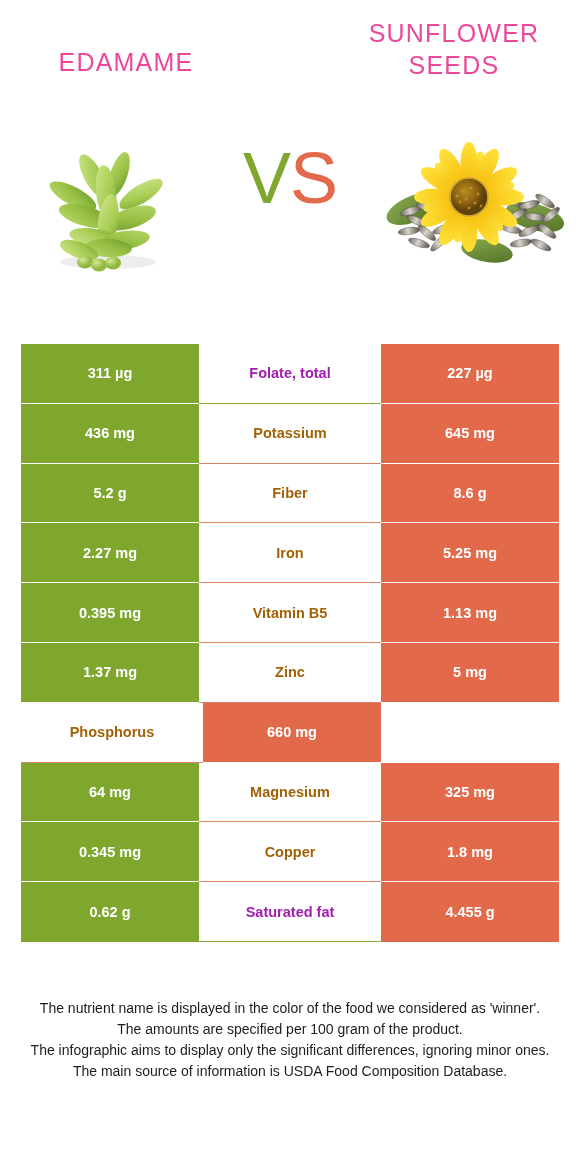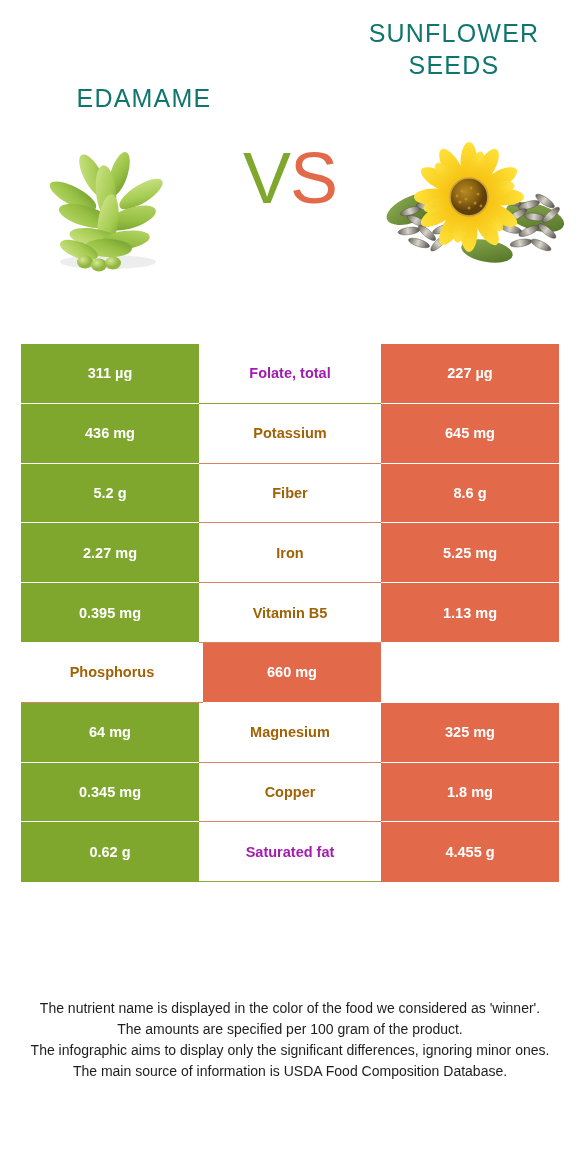--- a/index.html
+++ b/index.html
@@ -20,30 +20,29 @@
   .titles {
     position: relative;
     height: 120px;
   }
   .food-title {
     position: absolute;
     font-family: "Liberation Sans", sans-serif;
     font-weight: 300;
     font-size: 25px;
     letter-spacing: 1.2px;
-    color: #0f766e;
+    color: #ec4899;
     text-align: center;
     line-height: 1.28;
     text-transform: uppercase;
   }
   .title-left {
-    left: 32px;
+    left: 14px;
     top: 46px;
     width: 224px;
-    margin-top: 36px;
   }
   .title-right {
     right: 14px;
     top: 17px;
     width: 224px;
   }
 
   
   .hero {
     position: relative;
@@ -308,20 +307,25 @@
       <div class="cell cell-left">2.27 mg</div>
       <div class="cell cell-mid">Iron</div>
       <div class="cell cell-right">5.25 mg</div>
     </div>
     <div class="row win-right">
       <div class="cell cell-left">0.395 mg</div>
       <div class="cell cell-mid">Vitamin B5</div>
       <div class="cell cell-right">1.13 mg</div>
     </div>
     <div class="row win-right">
+      <div class="cell cell-left">1.37 mg</div>
+      <div class="cell cell-mid">Zinc</div>
+      <div class="cell cell-right">5 mg</div>
+    </div>
+    <div class="row win-right">
       <div class="cell cell-mid">Phosphorus</div>
       <div class="cell cell-right">660 mg</div>
     </div>
     <div class="row win-right">
       <div class="cell cell-left">64 mg</div>
       <div class="cell cell-mid">Magnesium</div>
       <div class="cell cell-right">325 mg</div>
     </div>
     <div class="row win-right">
       <div class="cell cell-left">0.345 mg</div>

